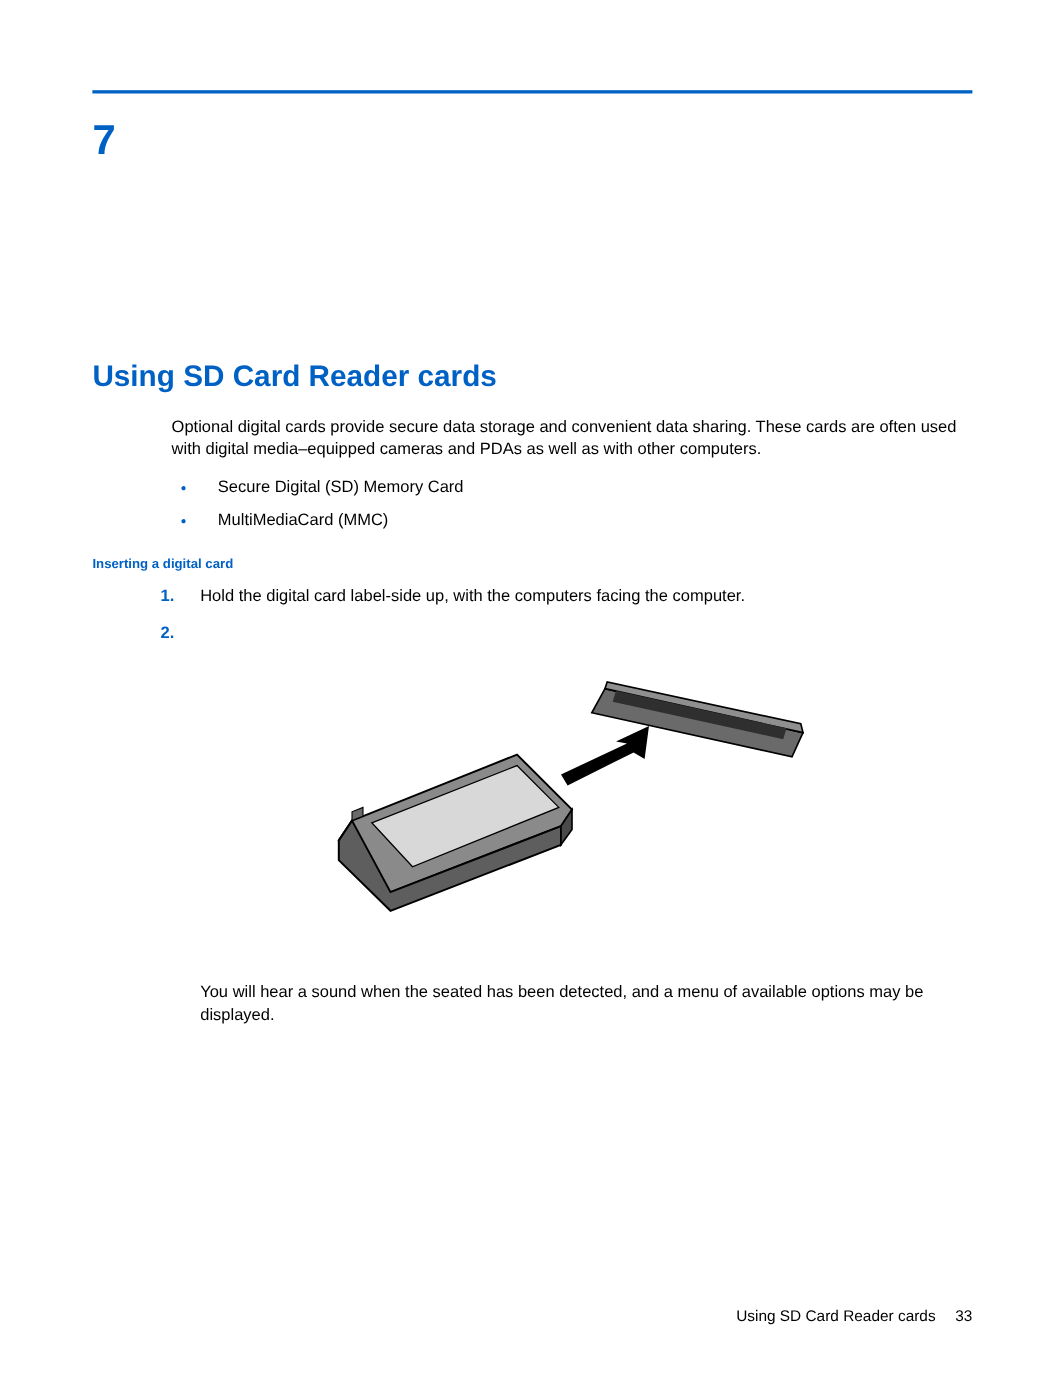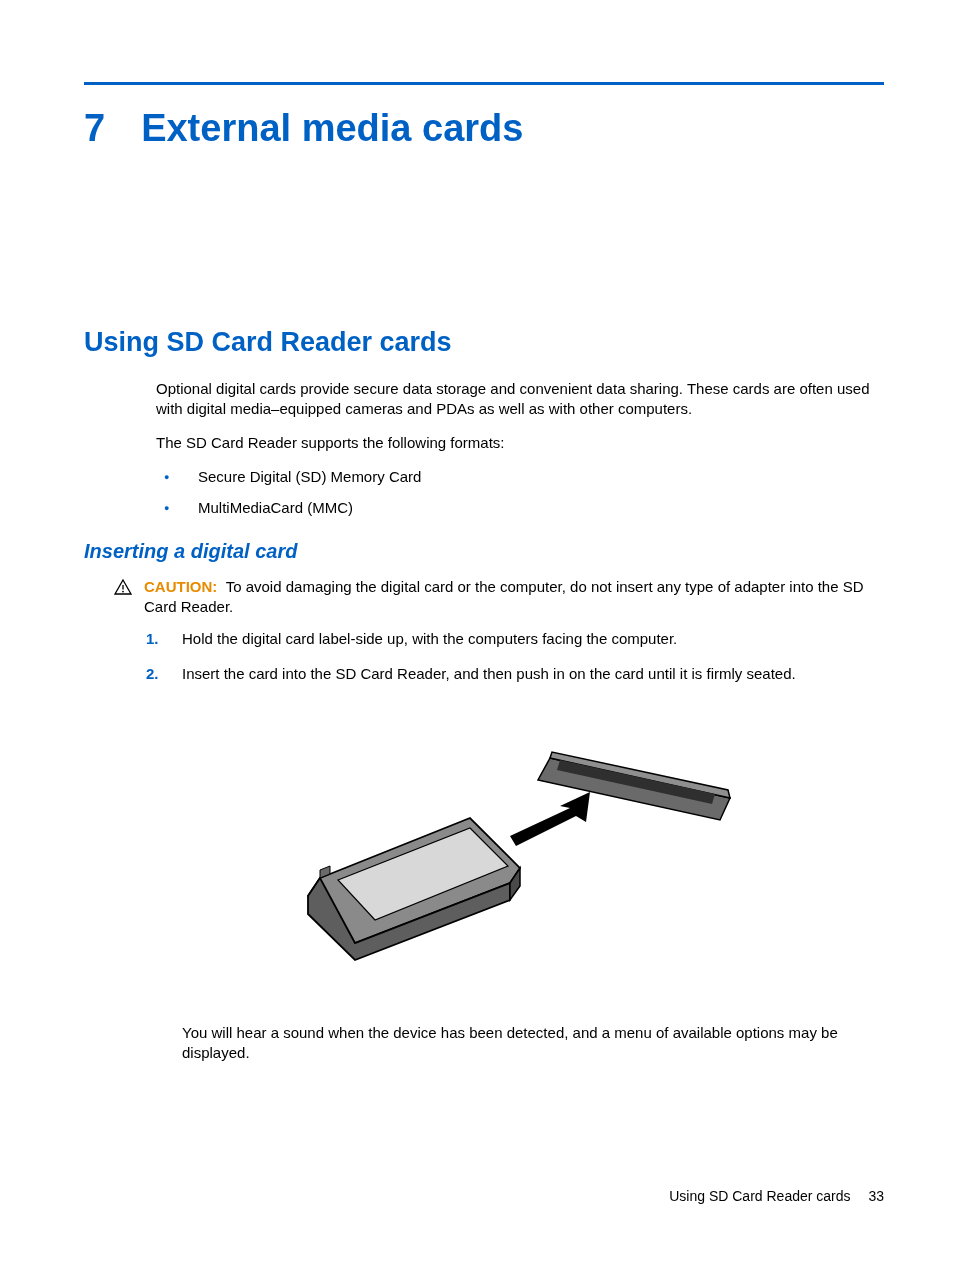--- a/index.html
+++ b/index.html
@@ -36,26 +36,25 @@
     font-weight: bold;
     color: #0061c5;
   }
   .h2 {
     font-size: 27px;
     font-weight: bold;
     color: #0061c5;
     margin-bottom: 18px;
   }
   .h3 {
-    font-size: 20px;
+    font-size: 12px;
     font-weight: bold;
     color: #0061c5;
     margin-top: 20px;
     margin-bottom: 12px;
-    font-style: italic;
   }
   .body-indent {
     margin-left: 72px;
   }
   .para {
     margin-bottom: 14px;
   }
   ul.bullets {
     list-style: none;
     margin-left: 0;
@@ -121,59 +120,44 @@
   .footer-num { margin-left: 14px; }
 </style>
 </head>
 <body>
 
 <div class="page">
   <div class="rule"></div>
 
   <div class="chapter-row">
     <div class="chapter-num">7</div>
-    <div class="chapter-title">External media cards</div>
   </div>
 
   <div class="h2">Using SD Card Reader cards</div>
 
   <div class="body-indent">
     <p class="para">Optional digital cards provide secure data storage and convenient data sharing. These cards are often used with digital media–equipped cameras and PDAs as well as with other computers.</p>
-    <p class="para">The SD Card Reader supports the following formats:</p>
     <ul class="bullets">
       <li>Secure Digital (SD) Memory Card</li>
       <li>MultiMediaCard (MMC)</li>
     </ul>
   </div>
 
   <div class="h3">Inserting a digital card</div>
 
   <div class="caution-text-indent" style="margin-left:56px;">
-    <div class="caution-block" style="margin-left:-26px;">
-      <span class="caution-icon">
-        <svg width="18" height="16" viewBox="0 0 18 16">
-          <path d="M9 1 L17 15 L1 15 Z" fill="none" stroke="#000" stroke-width="1.3"></path>
-          <line x1="9" y1="6" x2="9" y2="10.5" stroke="#000" stroke-width="1.3"></line>
-          <circle cx="9" cy="12.6" r="0.9" fill="#000"></circle>
-        </svg>
-      </span>
-      <div>
-        <span class="caution-label">CAUTION:</span>&nbsp;&nbsp;<span>To avoid damaging the digital card or the computer, do not insert any type of adapter into the SD Card Reader.</span>
-      </div>
-    </div>
 
 
     <ol class="steps">
       <li>
         <span class="num">1.</span>
         <span>Hold the digital card label-side up, with the computers facing the computer.</span>
       </li>
       <li>
         <span class="num">2.</span>
-        <span>Insert the card into the SD Card Reader, and then push in on the card until it is firmly seated.</span>
       </li>
     </ol>
 
     <svg class="illustration" viewBox="0 0 500 260">
 
       <g>
         <path d="M290 30 L470 70 L460 92 L278 52 Z" fill="#6a6a6a" stroke="#000" stroke-width="1.5"></path>
         <path d="M290 30 L470 70 L468 62 L292 24 Z" fill="#8f8f8f" stroke="#000" stroke-width="1.5"></path>
         <path d="M300 32 L455 66 L452 76 L297 42 Z" fill="#2f2f2f"></path>
       </g>
@@ -186,20 +170,20 @@
         <path d="M60 150 L210 90 L260 140 L250 155 L95 215 L48 168 Z" fill="#8a8a8a" stroke="#000" stroke-width="1.8"></path>
         <path d="M60 150 L48 168 L48 186 L95 232 L250 172 L250 155 L95 215 Z" fill="#5e5e5e" stroke="#000" stroke-width="1.8"></path>
         <path d="M250 155 L260 140 L260 158 L250 172 Z" fill="#4a4a4a" stroke="#000" stroke-width="1.5"></path>
 
         <path d="M78 152 L210 100 L248 138 L115 192 Z" fill="#d8d8d8" stroke="#000" stroke-width="1.2"></path>
 
         <path d="M60 150 L70 146 L70 138 L60 142 Z" fill="#6a6a6a" stroke="#000" stroke-width="1"></path>
       </g>
     </svg>
 
-    <p class="para" style="margin-left:42px;">You will hear a sound when the device has been detected, and a menu of available options may be displayed.</p>
+    <p class="para" style="margin-left:42px;">You will hear a sound when the seated has been detected, and a menu of available options may be displayed.</p>
   </div>
 </div>
 
 <div class="footer">
   <span>Using SD Card Reader cards</span>
   <span class="footer-num">33</span>
 </div>
 
 </body></html>

